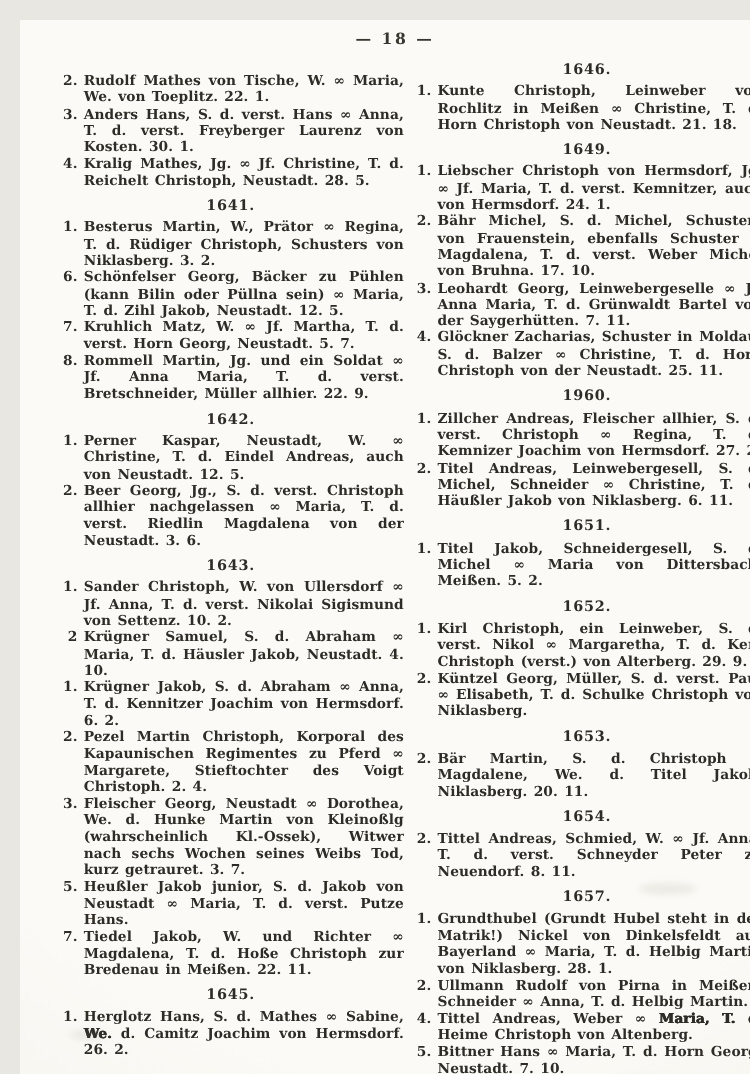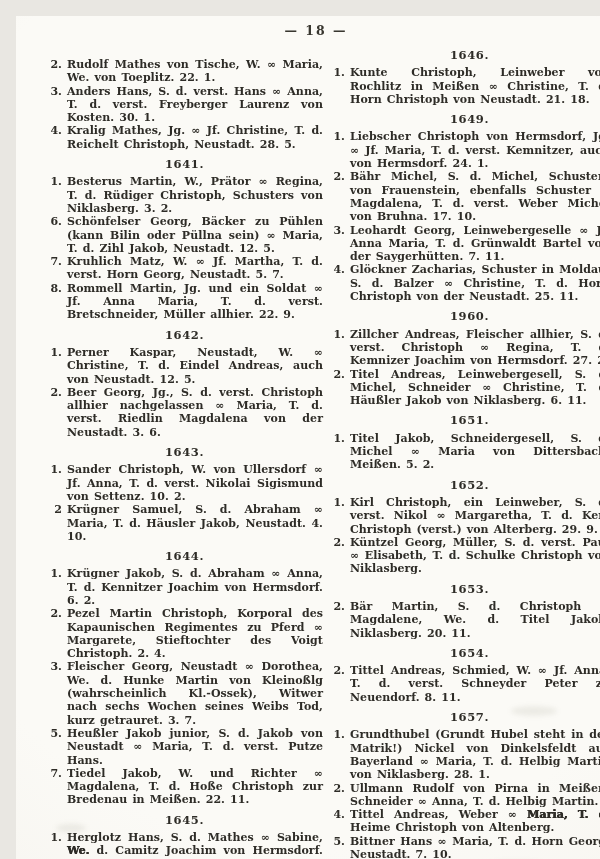--- a/index.html
+++ b/index.html
@@ -114,21 +114,20 @@
   </div>
       <div class="year-heading">1643.</div>
       <div class="entry">
     <span class="entry-num">1.</span>
     <span class="entry-text">Sander Christoph, W. von Ullersdorf ∞ Jf. Anna, T. d. verst. Nikolai Sigismund von Settenz. 10. 2.</span>
   </div>
       <div class="entry">
     <span class="entry-num">2</span>
     <span class="entry-text">Krügner Samuel, S. d. Abraham ∞ Maria, T. d. Häusler Jakob, Neustadt. 4. 10.</span>
   </div>
-      <div class="year-heading">1644.</div>
       <div class="entry">
     <span class="entry-num">1.</span>
     <span class="entry-text">Krügner Jakob, S. d. Abraham ∞ Anna, T. d. Kennitzer Joachim von Hermsdorf. 6. 2.</span>
   </div>
       <div class="entry">
     <span class="entry-num">2.</span>
     <span class="entry-text">Pezel Martin Christoph, Korporal des Kapaunischen Regimentes zu Pferd ∞ Margarete, Stieftochter des Voigt Christoph. 2. 4.</span>
   </div>
       <div class="entry">
     <span class="entry-num">3.</span>

